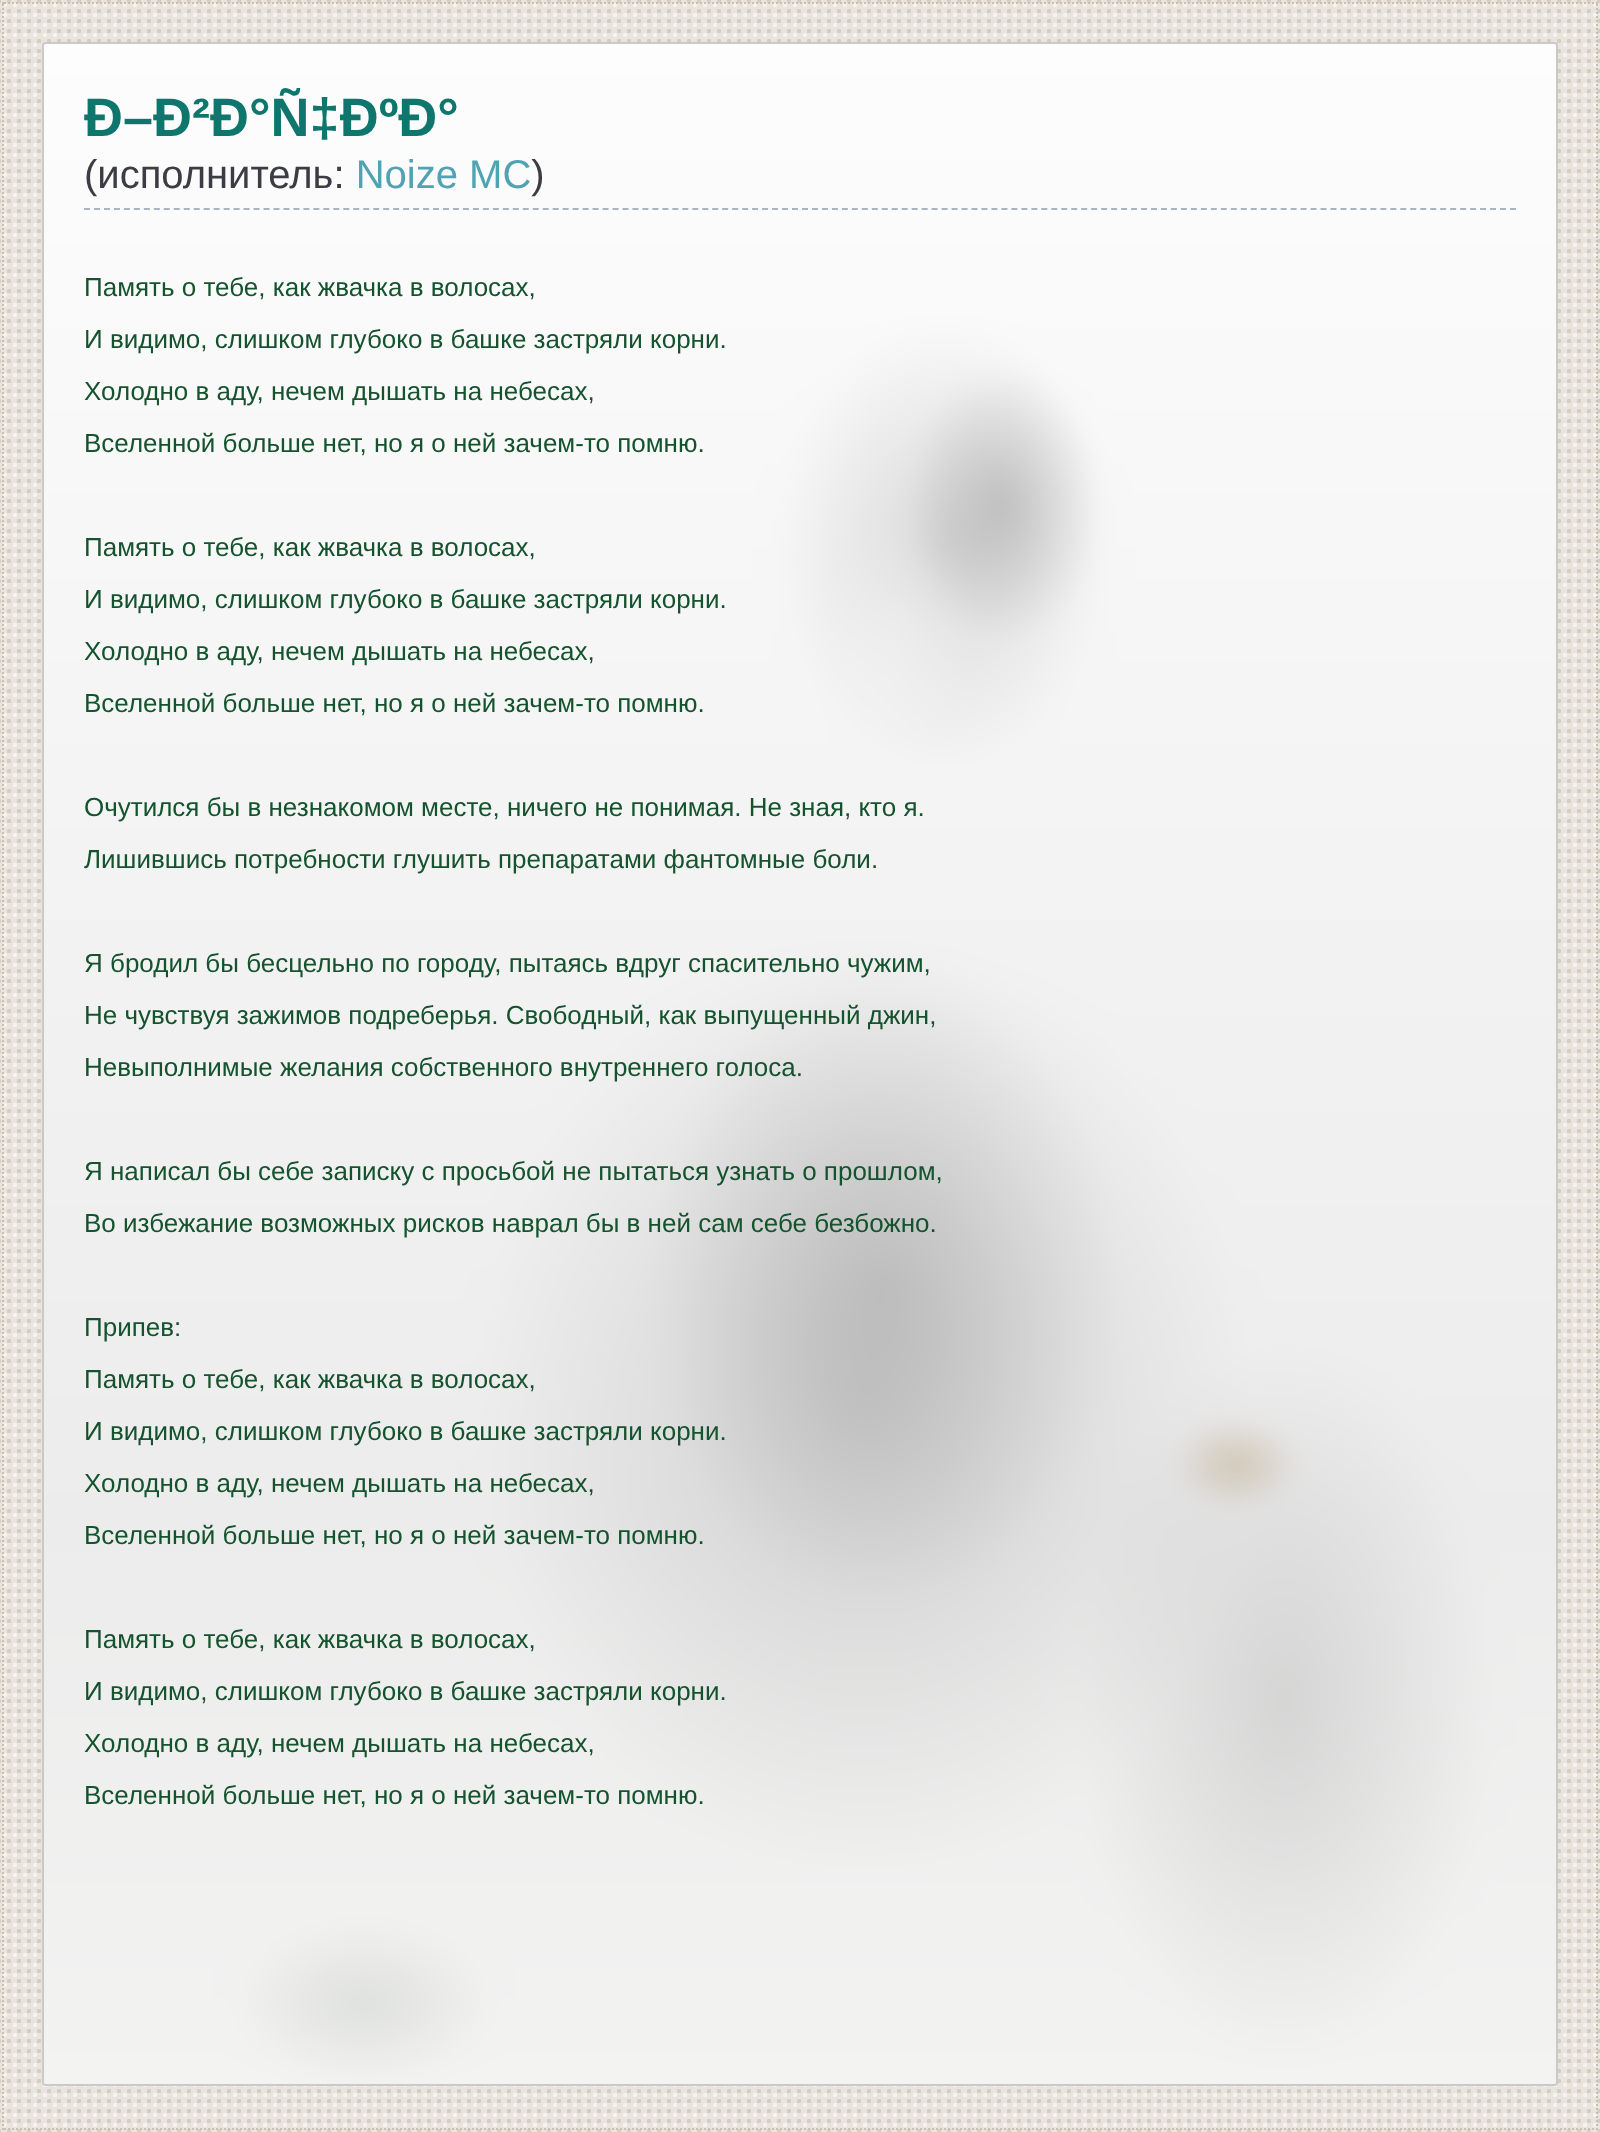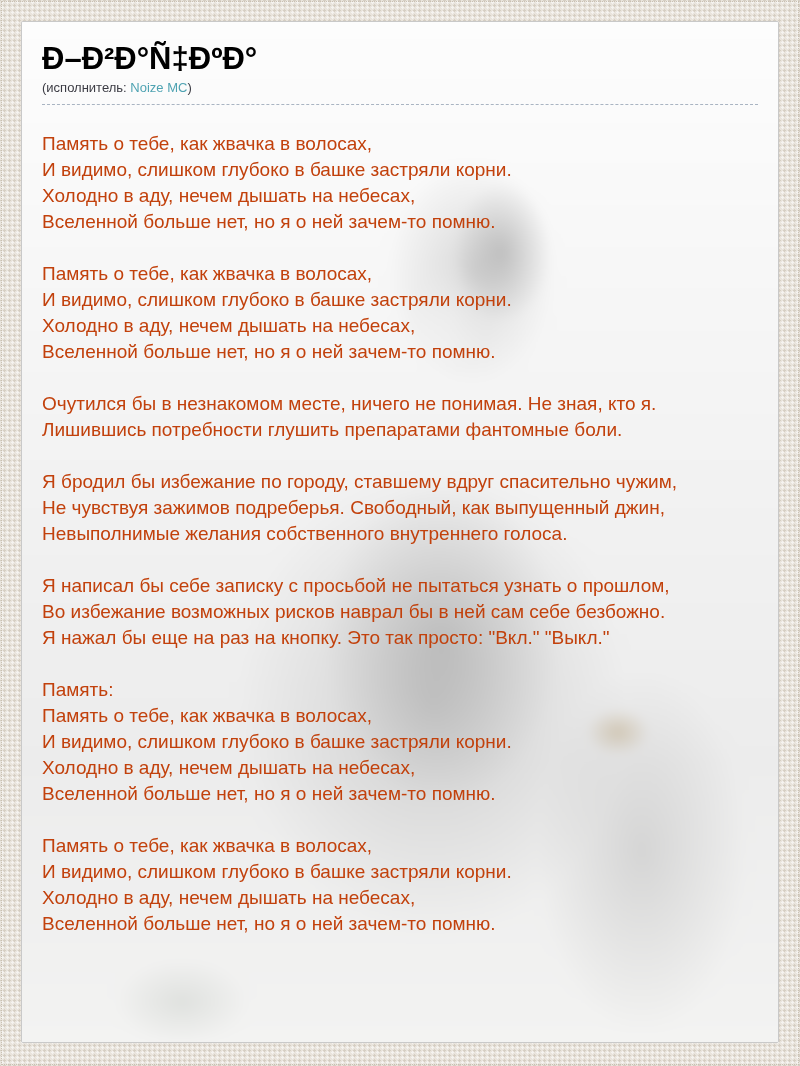--- a/index.html
+++ b/index.html
@@ -50,46 +50,46 @@
       radial-gradient(ellipse 46px 34px at 608px 722px, rgba(172,140,82,0.32), transparent 70%),
       radial-gradient(ellipse 95px 60px at 172px 992px, rgba(108,122,108,0.14), transparent 70%),
       linear-gradient(180deg, #fdfdfd 0%, #f3f3f3 40%, #ececec 72%, #f3f3f2 100%);
   }
   .content {
     position: relative;
     padding: 14px 20px 0 20px;
   }
   .song-title {
     margin: 8px 0 0;
-    font-size: 31px;
+    font-size: 27px;
     line-height: 30px;
     font-weight: bold;
-    color: #000000;
+    color: #0f766e;
   }
   .artist-line {
     margin: 3px 0 0;
-    font-size: 13px;
+    font-size: 20px;
     line-height: 22px;
     color: #3c3c44;
   }
   .artist-link {
     color: #4fa3b2;
     text-decoration: none;
     cursor: pointer;
   }
   .separator {
     height: 0;
     border-bottom: 1px dashed #a9b4c2;
     margin-top: 5px;
   }
   .lyrics {
     margin-top: 17px;
-    font-size: 19px;
+    font-size: 13px;
     line-height: 26px;
-    color: #c2410c;
+    color: #14532d;
   }
   .stanza { margin: 0 0 26px; }
   .stanza:last-child { margin-bottom: 0; }
 </style>
 </head>
 <body>
 
 <div class="edge-frame"></div>
 
 <div class="card">
@@ -121,35 +121,34 @@
       <p></p>
 
       <p class="stanza">
         </p>
         <div>Очутился бы в незнакомом месте, ничего не понимая. Не зная, кто я.</div>
         <div>Лишившись потребности глушить препаратами фантомные боли.</div>
       <p></p>
 
       <p class="stanza">
         </p>
-        <div>Я бродил бы избежание по городу, ставшему вдруг спасительно чужим,</div>
+        <div>Я бродил бы бесцельно по городу, пытаясь вдруг спасительно чужим,</div>
         <div>Не чувствуя зажимов подреберья. Свободный, как выпущенный джин,</div>
         <div>Невыполнимые желания собственного внутреннего голоса.</div>
       <p></p>
 
       <p class="stanza">
         </p>
         <div>Я написал бы себе записку с просьбой не пытаться узнать о прошлом,</div>
         <div>Во избежание возможных рисков наврал бы в ней сам себе безбожно.</div>
-        <div>Я нажал бы еще на раз на кнопку. Это так просто: "Вкл." "Выкл."</div>
       <p></p>
 
       <p class="stanza">
         </p>
-        <div>Память:</div>
+        <div>Припев:</div>
         <div>Память о тебе, как жвачка в волосах,</div>
         <div>И видимо, слишком глубоко в башке застряли корни.</div>
         <div>Холодно в аду, нечем дышать на небесах,</div>
         <div>Вселенной больше нет, но я о ней зачем-то помню.</div>
       <p></p>
 
       <p class="stanza">
         </p>
         <div>Память о тебе, как жвачка в волосах,</div>
         <div>И видимо, слишком глубоко в башке застряли корни.</div>

